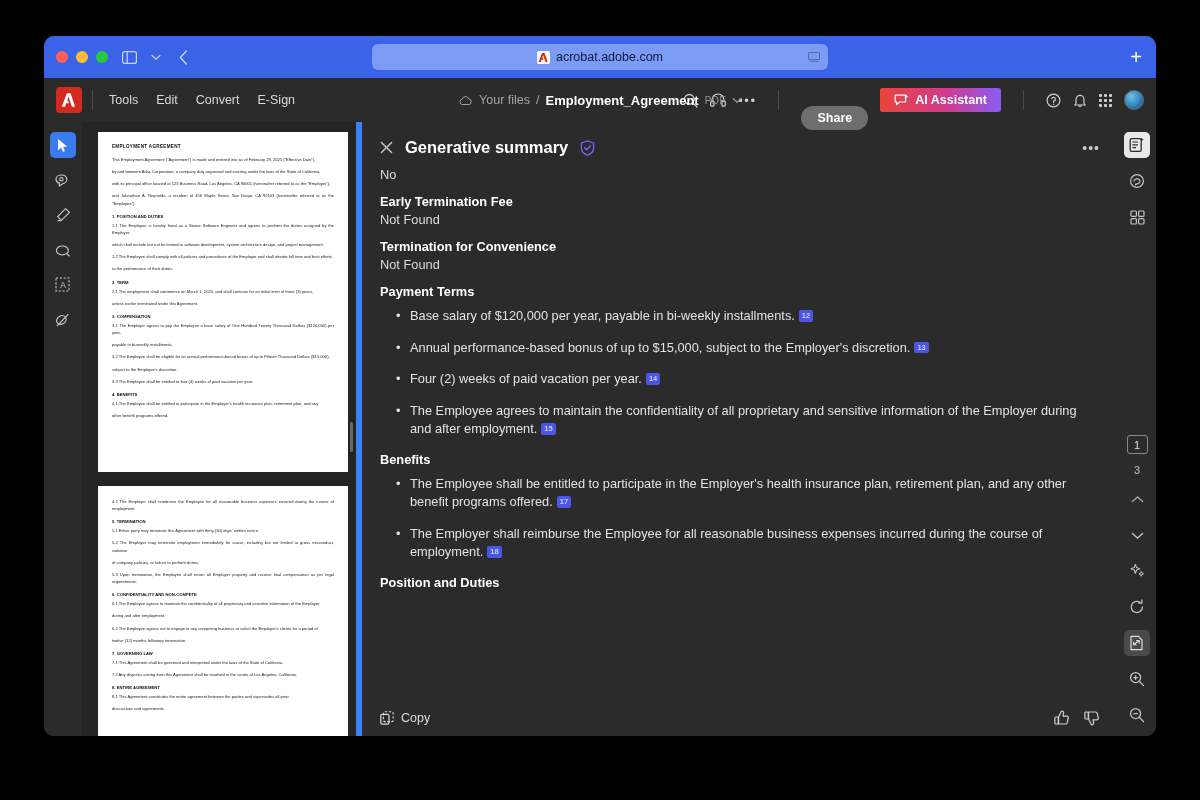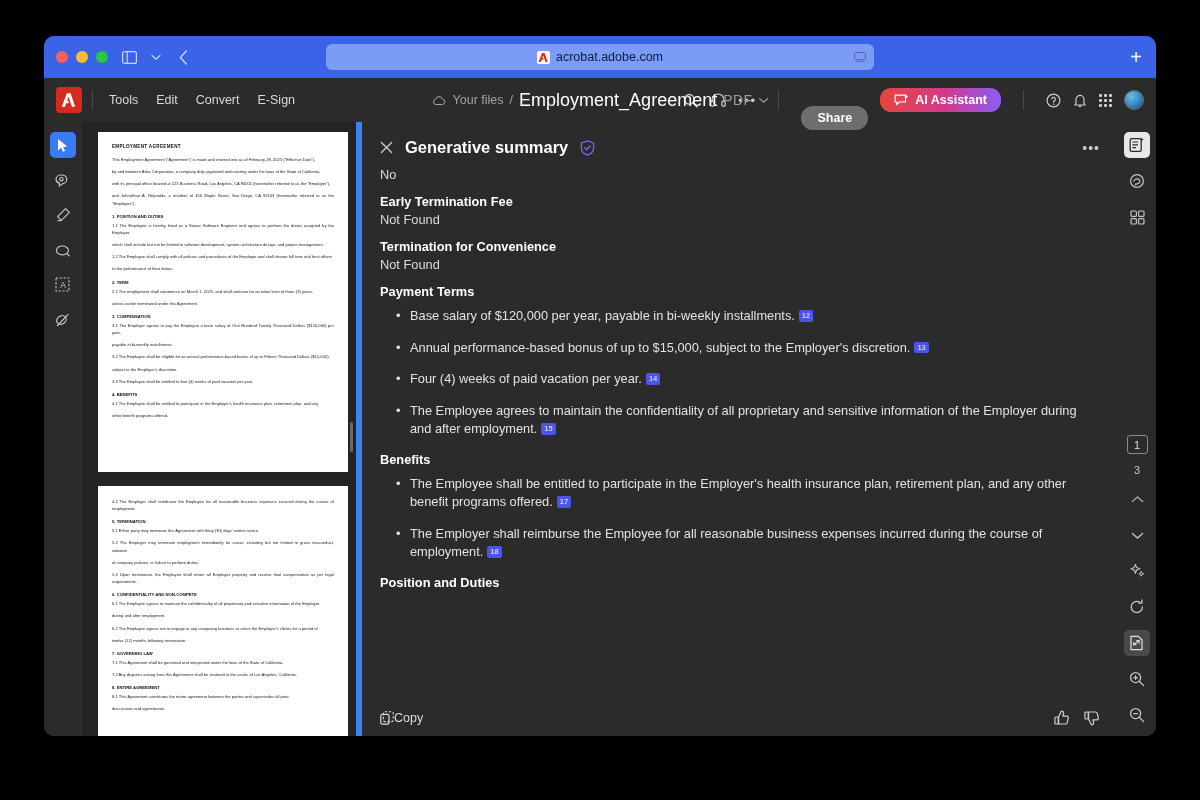--- a/index.html
+++ b/index.html
@@ -23,21 +23,21 @@
     height: 42px; background: #3a63e8;
     display: flex; align-items: center; padding: 0 12px;
     position: relative;
   }
   .traffic { display: flex; gap: 8px; align-items: center; }
   .dot { width: 12px; height: 12px; border-radius: 50%; }
   .dot.r { background: #ff5f57; } .dot.y { background: #febc2e; } .dot.g { background: #28c840; }
   .tb-icon { color: #c9d6fb; margin-left: 14px; display: flex; align-items: center; cursor: default; }
   .urlbar {
     position: absolute; left: 50%; transform: translateX(-50%);
-    width: 548px; height: 26px; background: #7b9bf5; border-radius: 6px;
+    width: 456px; height: 26px; background: #7b9bf5; border-radius: 6px;
     display: flex; align-items: center; justify-content: center; gap: 6px;
     color: #0f1c3f; font-size: 12.5px;
   }
   .url-adobe {
     width: 13px; height: 13px; background: #fff; border-radius: 2px;
     display: flex; align-items: center; justify-content: center;
   }
   .url-adobe svg { width: 11px; height: 11px; }
   .urlbar .reader { position: absolute; right: 8px; opacity: .55; }
   .plus-tab { position: absolute; right: 14px; color: #fff; font-size: 20px; font-weight: 300; }
@@ -53,31 +53,31 @@
     display: flex; align-items: center; justify-content: center; color: #fff;
     font-size: 15px; font-weight: bold;
   }
   .vsep { width: 1px; height: 20px; background: #4a4a4a; margin: 0 10px; }
   .menu { display: flex; gap: 18px; margin-left: 6px; }
   .menu span { color: #d9d9d9; font-size: 12.5px; }
   .breadcrumb {
     position: absolute; left: 50%; transform: translateX(-50%);
     display: flex; align-items: center; gap: 6px; font-size: 12.5px; color: #a3a3a3;
   }
-  .breadcrumb .fname { color: #fff; font-weight: normal; font-size: 18px; }
-  .breadcrumb .pdfTag { font-size: 14px; color: #9a9a9a; letter-spacing: .4px; }
+  .breadcrumb .fname { color: #fff; font-weight: bold; font-size: 13px; }
+  .breadcrumb .pdfTag { font-size: 10px; color: #9a9a9a; letter-spacing: .4px; }
   .appbar-right { margin-left: auto; display: flex; align-items: center; gap: 12px; }
   .icon-btn { color: #cfcfcf; display: flex; align-items: center; justify-content: center; }
   .share-btn {
     background: #6e6e6e; color: #fff; font-size: 12.5px; font-weight: bold;
     border-radius: 14px; padding: 5px 16px; margin-top: 36px;
   }
   .ai-btn {
     background: linear-gradient(90deg,#e8453c 0%,#d13a8e 55%,#8b5cf6 100%);
-    color: #fff; font-size: 12.5px; font-weight: bold; border-radius: 11px;
+    color: #fff; font-size: 12.5px; font-weight: bold; border-radius: 3px;
     padding: 5px 14px; display: flex; align-items: center; gap: 6px;
   }
   .avatar {
     width: 20px; height: 20px; border-radius: 50%;
     background: radial-gradient(circle at 35% 30%, #6ec1e4, #2b7fb8 60%, #1b4f7a);
     border: 1px solid #6a6a6a;
   }
   .grid-icon { display: grid; grid-template-columns: repeat(3,3px); gap: 2px; }
   .grid-icon i { width: 3px; height: 3px; background: #cfcfcf; border-radius: 1px; display: block; }
 
@@ -118,21 +118,21 @@
   .s-val { color: #dcdcdc; font-size: 12.8px; margin-bottom: 2px; }
   ul.s-list { list-style: none; margin: 8px 0 4px; }
   ul.s-list li { color: #e3e3e3; font-size: 12.8px; line-height: 1.45; margin-bottom: 13px; padding-left: 30px; position: relative; }
   ul.s-list li::before { content: "•"; position: absolute; left: 16px; color: #e3e3e3; }
   .cite {
     display: inline-block; background: #4b56e8; color: #c9cffb; font-size: 7.5px;
     border-radius: 2px; padding: 1px 3px; vertical-align: 2px; margin-left: 4px;
     font-weight: bold; line-height: 1.3;
   }
   .sum-actions { display: flex; align-items: center; padding: 6px 18px 10px; }
-  .copy-btn { display: flex; align-items: center; color: #dcdcdc; font-size: 12.5px; }
+  .copy-btn { display: flex; align-items: center; gap: 7px; color: #dcdcdc; font-size: 12.5px; }
   .thumbs { margin-left: auto; display: flex; gap: 14px; color: #cfcfcf; }
   .sum-foot {
     border-top: 1px solid #3c3c3c; padding: 10px 18px;
     color: #9a9a9a; font-size: 10.5px;
   }
   .sum-foot a { color: #9a9a9a; text-decoration: underline; }
 
   
   .rightrail {
     width: 38px; background: #2b2b2b; display: flex; flex-direction: column;
@@ -405,21 +405,21 @@
             <div class="s-label">Early Termination Fee</div>
             <div class="s-val">Not Found</div>
 
             <div class="s-label">Termination for Convenience</div>
             <div class="s-val">Not Found</div>
 
             <div class="s-label">Payment Terms</div>
             <ul class="s-list">
               <li><span>Base salary of $120,000 per year, payable in bi-weekly installments.</span><span class="cite">12</span></li>
               <li><span>Annual performance-based bonus of up to $15,000, subject to the Employer's discretion.</span><span class="cite">13</span></li>
-              <li><span>Four (4) weeks of paid vacation per year.</span><span class="cite">14</span></li>
+              <li><span>Four (2) weeks of paid vacation per year.</span><span class="cite">14</span></li>
             </ul>
 
             <ul class="s-list">
               <li><span>The Employee agrees to maintain the confidentiality of all proprietary and sensitive information of the Employer during and after employment.</span><span class="cite">15</span></li>
             </ul>
 
             <div class="s-label">Benefits</div>
             <ul class="s-list">
               <li><span>The Employee shall be entitled to participate in the Employer's health insurance plan, retirement plan, and any other benefit programs offered.</span><span class="cite">17</span></li>
               <li><span>The Employer shall reimburse the Employee for all reasonable business expenses incurred during the course of employment.</span><span class="cite">18</span></li>

